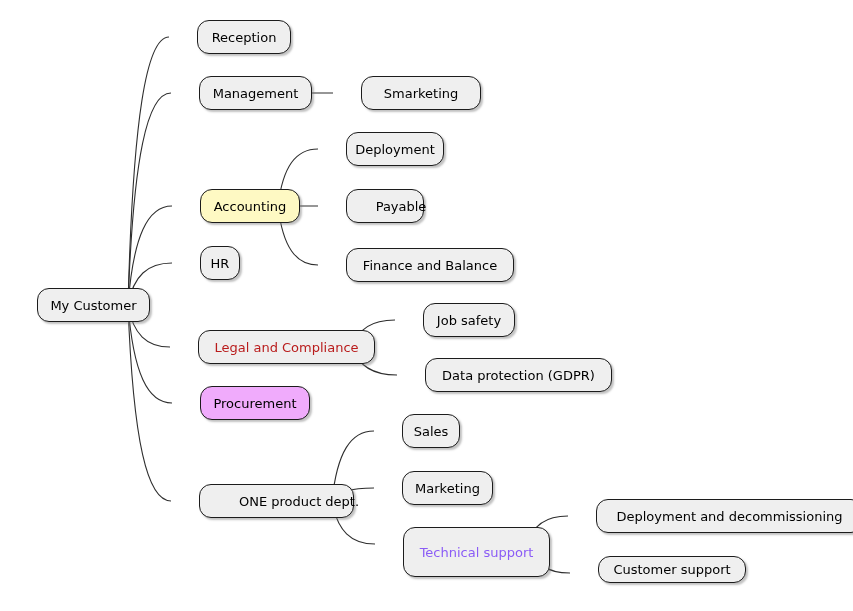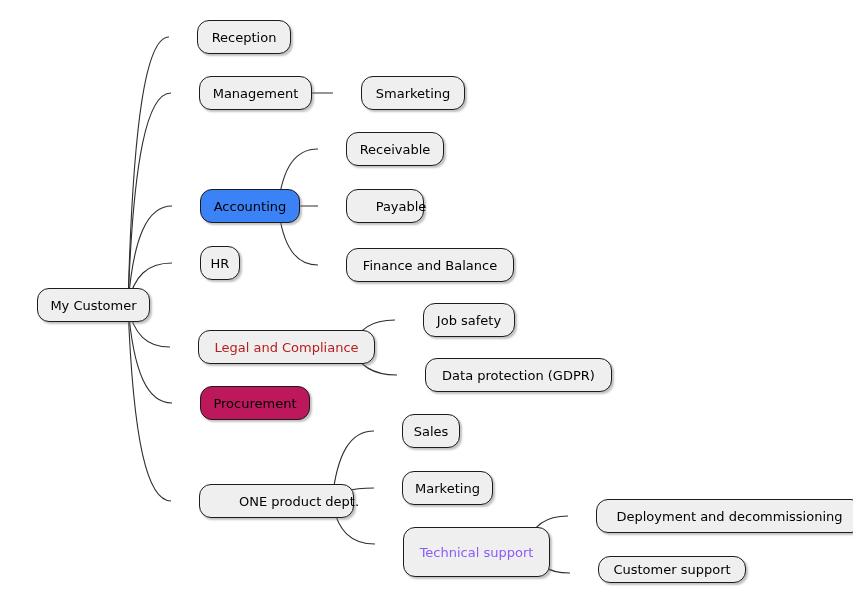--- a/index.html
+++ b/index.html
@@ -64,29 +64,29 @@
       <path d="M 326 501 L 332 501 C 337.04 452, 350.9 431, 374 431" class="edge-path" stroke="#2e2e2e"></path>
       <path d="M 326 501 L 332 501 C 337.04 491.9, 350.9 488, 374 488" class="edge-path" stroke="#2e2e2e"></path>
       <path d="M 326 501 L 332 501 C 337.16 531.1, 351.35 544, 375 544" class="edge-path" stroke="#2e2e2e"></path>
       <path d="M 522 544 L 528 544 C 532.8 524.4, 546 516, 568 516" class="edge-path" stroke="#2e2e2e"></path>
       <path d="M 522 544 L 528 544 C 533.04 564.3, 546.9 573, 570 573" class="edge-path" stroke="#2e2e2e"></path>
     </svg>
 
 <div class="node" style="left: 9px; top: 288px; width: 113px; height: 34px; background: rgb(239, 239, 239); border-color: rgb(28, 28, 28); color: rgb(0, 0, 0);">My Customer</div>
     <div class="node" style="left: 169px; top: 20px; width: 94px; height: 34px; background: rgb(239, 239, 239); border-color: rgb(28, 28, 28); color: rgb(0, 0, 0);">Reception</div>
     <div class="node" style="left: 171px; top: 76px; width: 113px; height: 34px; background: rgb(239, 239, 239); border-color: rgb(28, 28, 28); color: rgb(0, 0, 0);">Management</div>
-    <div class="node" style="left: 333px; top: 76px; width: 104px; height: 34px; background: rgb(239, 239, 239); border-color: rgb(28, 28, 28); color: rgb(0, 0, 0);">Smarketing</div>
-    <div class="node" style="left: 318px; top: 132px; width: 98px; height: 34px; background: rgb(239, 239, 239); border-color: rgb(28, 28, 28); color: rgb(0, 0, 0);">Receivable</div>
-    <div class="node" style="left: 172px; top: 189px; width: 100px; height: 34px; background: #3b82f6; border-color: rgb(28, 28, 28); color: rgb(0, 0, 0);">Accounting</div>
+    <div class="node" style="left: 333px; top: 76px; width: 120px; height: 34px; background: rgb(239, 239, 239); border-color: rgb(28, 28, 28); color: rgb(0, 0, 0);">Smarketing</div>
+    <div class="node" style="left: 318px; top: 132px; width: 98px; height: 34px; background: rgb(239, 239, 239); border-color: rgb(28, 28, 28); color: rgb(0, 0, 0);">Deployment</div>
+    <div class="node" style="left: 172px; top: 189px; width: 100px; height: 34px; background: #fef9c3; border-color: rgb(28, 28, 28); color: rgb(0, 0, 0);">Accounting</div>
     <div class="node" style="left: 318px; top: 189px; width: 78px; height: 34px; background: rgb(239, 239, 239); border-color: rgb(28, 28, 28); color: rgb(0, 0, 0); padding-left: 32px;">Payable</div>
     <div class="node" style="left: 318px; top: 248px; width: 168px; height: 34px; background: rgb(239, 239, 239); border-color: rgb(28, 28, 28); color: rgb(0, 0, 0);">Finance and Balance</div>
     <div class="node" style="left: 172px; top: 246px; width: 40px; height: 34px; background: rgb(239, 239, 239); border-color: rgb(28, 28, 28); color: rgb(0, 0, 0);">HR</div>
     <div class="node" style="left: 170px; top: 330px; width: 177px; height: 34px; background: rgb(239, 239, 239); border-color: rgb(28, 28, 28); color: #b91c1c;">Legal and Compliance</div>
     <div class="node" style="left: 395px; top: 303px; width: 92px; height: 34px; background: rgb(239, 239, 239); border-color: rgb(28, 28, 28); color: rgb(0, 0, 0);">Job safety</div>
     <div class="node" style="left: 397px; top: 358px; width: 187px; height: 34px; background: rgb(239, 239, 239); border-color: rgb(28, 28, 28); color: rgb(0, 0, 0);">Data protection (GDPR)</div>
-    <div class="node" style="left: 172px; top: 386px; width: 110px; height: 34px; background: #be185d; border-color: rgb(28, 28, 28); color: rgb(0, 0, 0);">Procurement</div>
+    <div class="node" style="left: 172px; top: 386px; width: 110px; height: 34px; background: #f0abfc; border-color: rgb(28, 28, 28); color: rgb(0, 0, 0);">Procurement</div>
     <div class="node" style="left: 171px; top: 484px; width: 155px; height: 34px; background: rgb(239, 239, 239); border-color: rgb(28, 28, 28); color: rgb(0, 0, 0); padding-left: 45px;">ONE product dept.</div>
     <div class="node" style="left: 374px; top: 414px; width: 58px; height: 34px; background: rgb(239, 239, 239); border-color: rgb(28, 28, 28); color: rgb(0, 0, 0);">Sales</div>
     <div class="node" style="left: 374px; top: 471px; width: 91px; height: 34px; background: rgb(239, 239, 239); border-color: rgb(28, 28, 28); color: rgb(0, 0, 0);">Marketing</div>
     <div class="node" style="left: 375px; top: 527px; width: 147px; height: 50px; background: rgb(239, 239, 239); border-color: rgb(28, 28, 28); color: #8b5cf6;">Technical support</div>
     <div class="node" style="left: 568px; top: 499px; width: 267px; height: 34px; background: rgb(239, 239, 239); border-color: rgb(28, 28, 28); color: rgb(0, 0, 0);">Deployment and decommissioning</div>
     <div class="node" style="left: 570px; top: 556px; width: 148px; height: 27px; background: rgb(239, 239, 239); border-color: rgb(28, 28, 28); color: rgb(0, 0, 0);">Customer support</div>
   </div>
 
 </body></html>

